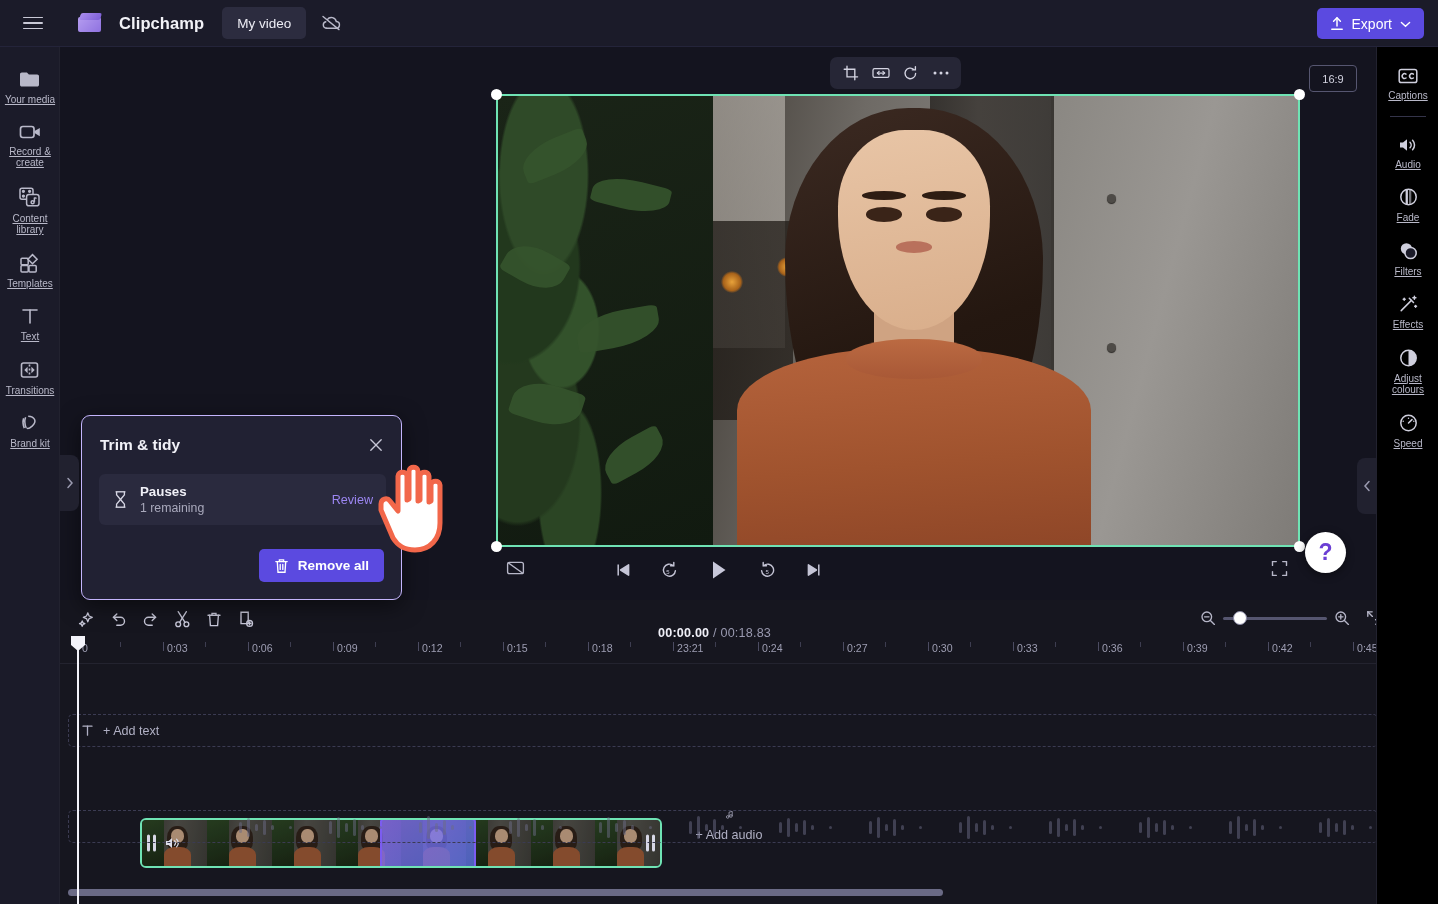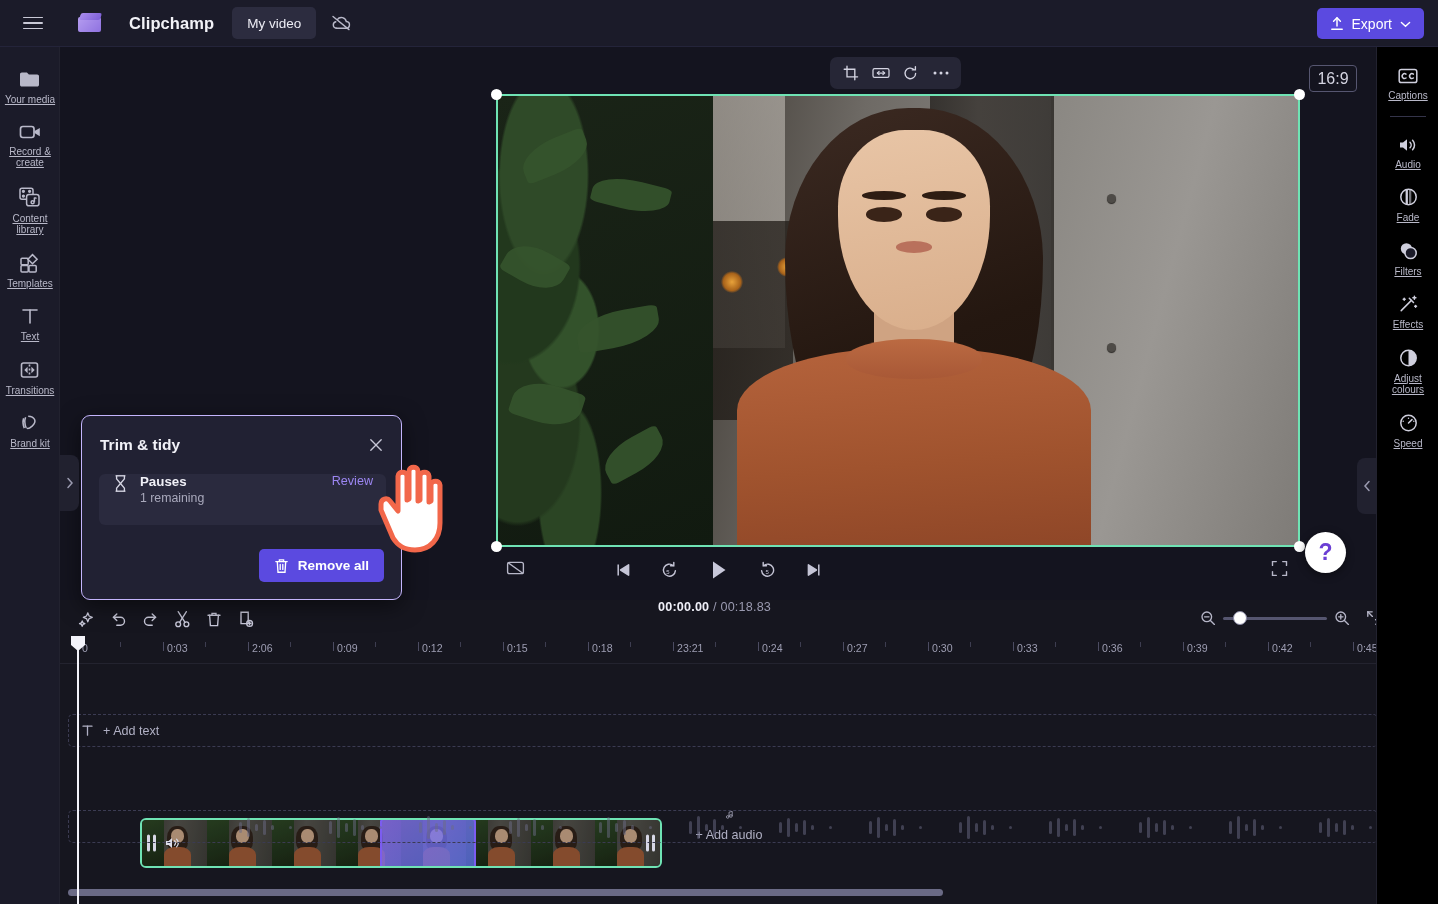--- a/index.html
+++ b/index.html
@@ -16,21 +16,21 @@
   
   .header {
     position: absolute; top: 0; left: 0; width: 1438px; height: 47px;
     background: #1b1b29;
     display: flex; align-items: center;
     border-bottom: 1px solid #24243a;
     z-index: 40;
   }
   .hamburger { width: 46px; display: flex; flex-direction: column; gap: 4px; align-items: center; margin-left: 10px; cursor: pointer; }
   .hamburger i { display: block; width: 20px; height: 1.6px; background: #c9c9d6; border-radius: 1px; }
-  .brand { display: flex; align-items: center; gap: 26px; margin-left: 22px; }
+  .brand { display: flex; align-items: center; gap: 16px; margin-left: 22px; }
   .brand-logo { width: 25px; height: 22px; position: relative; }
   .brand-logo .b1 { position: absolute; left: 0; top: 5px; width: 23px; height: 15px; background: linear-gradient(135deg,#b59df0,#8f72e0); border-radius: 2px; }
   .brand-logo .b2 { position: absolute; left: 2px; top: 1px; width: 21px; height: 7px; background: linear-gradient(120deg,#a98ced,#7d5fd8); border-radius: 2px; transform: skewX(-16deg); }
   .brand-name { font-size: 16.5px; font-weight: 600; letter-spacing: .1px; color: #f2f2f7; }
   .project-tab {
     margin-left: 18px; height: 32px; padding: 0 15px; display: flex; align-items: center;
     background: #2c2c3f; border-radius: 5px; font-size: 13.5px; color: #ececf4; cursor: pointer;
   }
   .cloud-off { margin-left: 8px; width: 34px; height: 30px; display: flex; align-items: center; justify-content: center; border-radius: 5px; cursor: pointer; }
   .export-btn {
@@ -68,21 +68,21 @@
   }
 
   
   .stage {
     position: absolute; left: 60px; top: 47px; width: 1316px; height: 552px;
     background: #14141f; overflow: hidden;
   }
   .ratio-badge {
     position: absolute; left: 1249px; top: 18px; width: 48px; height: 27px;
     border: 1px solid #565670; border-radius: 4px; color: #d5d5e2;
-    display: flex; align-items: center; justify-content: center; font-size: 16px; cursor: pointer;
+    display: flex; align-items: center; justify-content: center; font-size: 11px; cursor: pointer;
   }
   .float-toolbar {
     position: absolute; left: 770px; top: 10px; height: 32px; padding: 0 7px;
     background: #262636; border-radius: 7px; display: flex; align-items: center; gap: 3px; z-index: 12;
   }
   .ft-btn { width: 27px; height: 25px; border-radius: 4px; display: flex; align-items: center; justify-content: center; cursor: pointer; }
 
   
   .canvas-wrap { position: absolute; left: 436px; top: 47px; width: 804px; height: 453px; }
   .canvas-sel { position: absolute; inset: 0; border: 2px solid #6fe3b4; }
@@ -142,38 +142,38 @@
   
   .dialog {
     position: absolute; left: 81px; top: 415px; width: 321px; height: 185px;
     background: #212133; border: 1px solid #c4b5fd; border-radius: 9px; z-index: 25;
     box-shadow: 0 6px 22px rgba(0,0,0,.5);
   }
   .dlg-title { position: absolute; left: 18px; top: 20px; font-size: 15.5px; font-weight: 600; color: #f1f1f8; }
   .dlg-close { position: absolute; right: 12px; top: 16px; width: 26px; height: 26px; display: flex; align-items: center; justify-content: center; cursor: pointer; border-radius: 4px; color: #c6c6d6; }
   .dlg-row {
     position: absolute; left: 17px; top: 58px; width: 287px; height: 51px;
-    background: #2a2a3e; border-radius: 6px; display: flex; padding: 0 13px; cursor: pointer;
+    background: #2a2a3e; border-radius: 6px; display: flex; align-items: center; padding: 0 13px; cursor: pointer;
   }
   .dlg-row-txt { margin-left: 11px; }
   .dlg-row-title { font-size: 13.3px; font-weight: 600; color: #f0f0f7; line-height: 16px; }
   .dlg-row-sub { font-size: 12.3px; color: #a9a9bc; line-height: 16px; }
   .dlg-review { margin-left: auto; font-size: 12.6px; color: #9c86f2; cursor: pointer; }
   .dlg-remove {
     position: absolute; right: 17px; bottom: 17px; height: 33px; padding: 0 15px;
     background: #5b4ae0; border-radius: 5px; display: flex; align-items: center; gap: 9px;
     font-size: 13.5px; font-weight: 600; color: #fff; cursor: pointer;
   }
   .cursor-hand { position: absolute; left: 365px; top: 462px; width: 96px; height: 96px; z-index: 28; pointer-events: none; }
 
   
   .timeline { position: absolute; left: 60px; top: 600px; width: 1378px; height: 304px; background: #16161f; }
   .tl-toolbar { position: absolute; left: 0; top: 0; width: 1378px; height: 37px; }
   .tlb { position: absolute; top: 6px; width: 28px; height: 26px; display: flex; align-items: center; justify-content: center; cursor: pointer; border-radius: 4px; }
-  .tl-time { position: absolute; left: 598px; top: 0; font-size: 12.6px; letter-spacing: .2px; }
+  .tl-time { position: absolute; left: 598px; top: 26px; font-size: 12.6px; letter-spacing: .2px; }
   .tl-time .cur { color: #f0f0f8; font-weight: 600; }
   .tl-time .tot { color: #9a9ab0; }
   .zoom-wrap { position: absolute; right: 56px; top: 10px; display: flex; align-items: center; gap: 7px; }
   .zoom-track { width: 104px; height: 3px; background: #565670; border-radius: 2px; position: relative; cursor: pointer; }
   .zoom-knob { position: absolute; left: 10px; top: -5.5px; width: 14px; height: 14px; border-radius: 50%; background: #fff; border: 1px solid #8a8aa5; }
 
   .ruler { position: absolute; left: 0; top: 37px; width: 1378px; height: 27px; border-bottom: 1px solid #23232f; }
   .tick { position: absolute; top: 5px; width: 1px; height: 9px; background: #4c4c62; }
   .tick-lbl { position: absolute; top: 5px; font-size: 10.6px; color: #9d9db2; padding-left: 4px; }
   .minor { position: absolute; top: 5px; width: 1px; height: 5px; background: #3d3d50; }
@@ -646,21 +646,21 @@
     </div>
 
     <div class="ruler">
       <div class="tick" style="left:18px"></div>
         <div class="tick-lbl" style="left:18px">0</div>
       <div class="minor" style="left:60px"></div>
       <div class="tick" style="left:103px"></div>
         <div class="tick-lbl" style="left:103px">0:03</div>
       <div class="minor" style="left:145px"></div>
       <div class="tick" style="left:188px"></div>
-        <div class="tick-lbl" style="left:188px">2:06</div>
+        <div class="tick-lbl" style="left:188px">0:06</div>
       <div class="minor" style="left:230px"></div>
       <div class="tick" style="left:273px"></div>
         <div class="tick-lbl" style="left:273px">0:09</div>
       <div class="minor" style="left:315px"></div>
       <div class="tick" style="left:358px"></div>
         <div class="tick-lbl" style="left:358px">0:12</div>
       <div class="minor" style="left:400px"></div>
       <div class="tick" style="left:443px"></div>
         <div class="tick-lbl" style="left:443px">0:15</div>
       <div class="minor" style="left:485px"></div>

